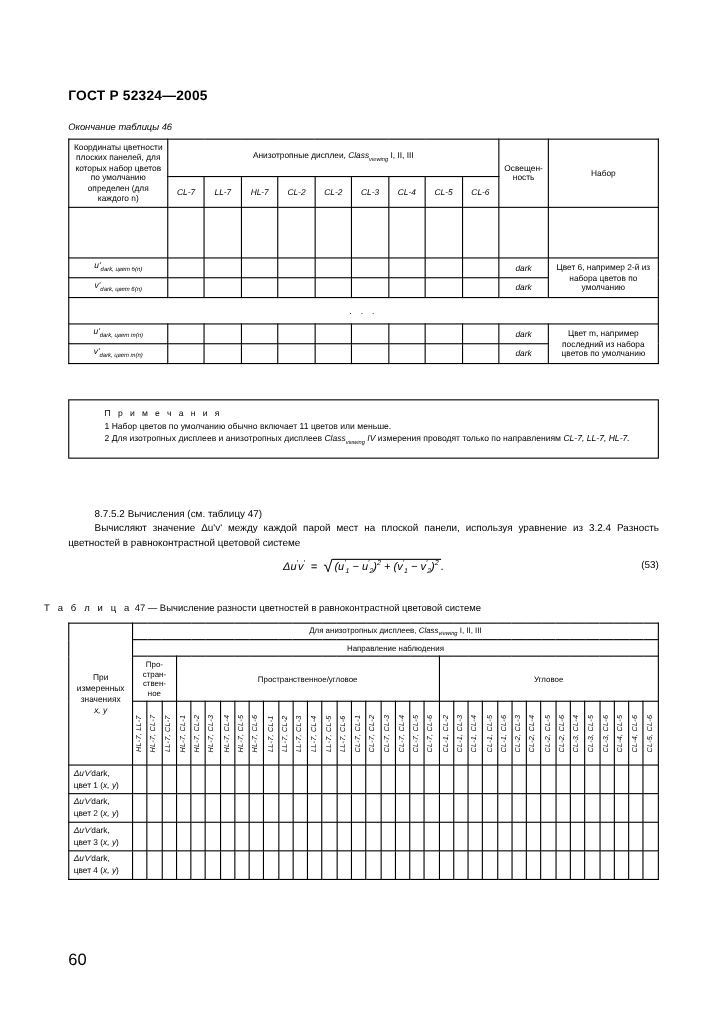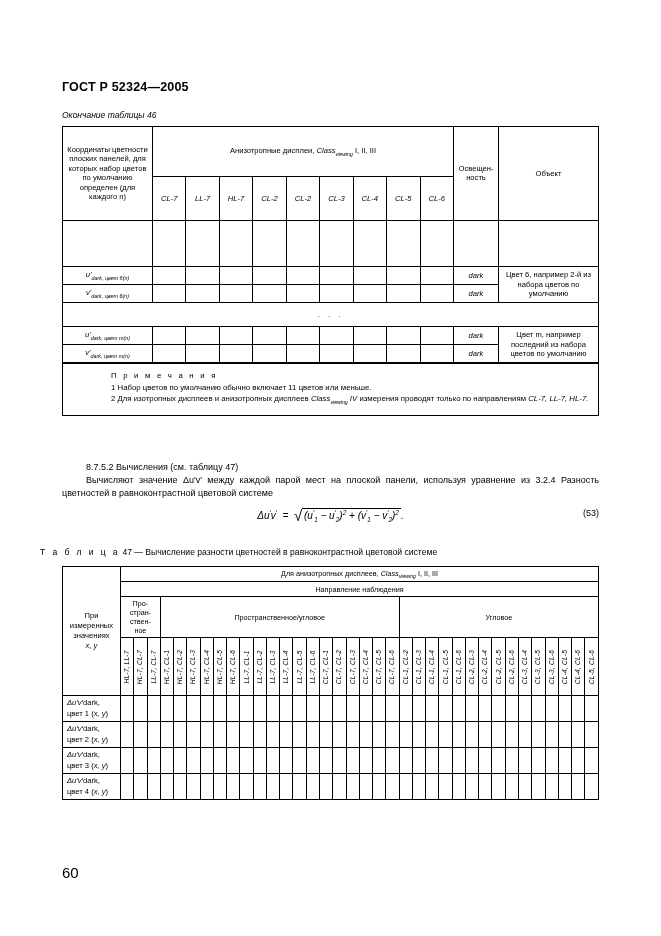--- a/index.html
+++ b/index.html
@@ -53,21 +53,21 @@
     left:62px;top:126px;
     width:537px;
   }
   #t46{width:537px;}
   #t46 .col1{width:90px;}
   #t46 .ill{width:45px;}
   #t46 .obj{width:100px;}
   .hdr-left{
     font-size:7.6px;
     line-height:1.35;
-    padding:18px 3px !important;
+    padding:2px 3px !important;
   }
   .cl-lbl{font-style:italic;font-size:8px;}
   .classw{font-style:italic;}
   .classw sub{font-size:5.2px;font-style:italic;}
   .uvcell{
     font-style:italic;
     font-size:8.6px;
     white-space:nowrap;
   }
   .uvcell .sub{
@@ -84,24 +84,25 @@
     padding:2px 4px !important;
   }
   .dots{letter-spacing:3px;font-size:9px;}
   .thickrow td{border-top:1.4px solid #000 !important;}
   
   .notes{
     border:1.4px solid #000;
     border-top:1.4px solid #000;
     width:537px;
     box-sizing:border-box;
-    padding:6px 8px 8px 24px;
+    padding:6px 8px 8px 8px;
     font-size:7.8px;
     line-height:1.5;
     text-align:justify;
+    margin-top:32px;
   }
   .notes .nt-title{letter-spacing:2.2px;padding-left:24px;}
   .notes p{margin:0;text-indent:24px;}
   .it{font-style:italic;}
   
   .para{
     position:absolute;
     left:62px;
     width:537px;
     font-size:9px;
@@ -223,21 +224,21 @@
           <col>
           <col>
         <col class="ill">
           <col class="obj">
       </colgroup>
       <tbody id="t46body">
           <tr>
             <td class="hdr-left" rowspan="2">Координаты цветности плоских панелей, для которых набор цветов по умолчанию определен (для каждого n)</td>
             <td colspan="9">Анизотропные дисплеи, <span class="classw">Class<sub>viewing</sub></span> I, II, III</td>
             <td rowspan="2">Освещен-<br>ность</td>
-            <td rowspan="2">Объект</td>
+            <td rowspan="2">Набор</td>
           </tr>
           <tr>
             <td class="cl-lbl">CL-7</td>
             <td class="cl-lbl">LL-7</td>
             <td class="cl-lbl">HL-7</td>
             <td class="cl-lbl">CL-2</td>
             <td class="cl-lbl">CL-2</td>
             <td class="cl-lbl">CL-3</td>
             <td class="cl-lbl">CL-4</td>
             <td class="cl-lbl">CL-5</td>

